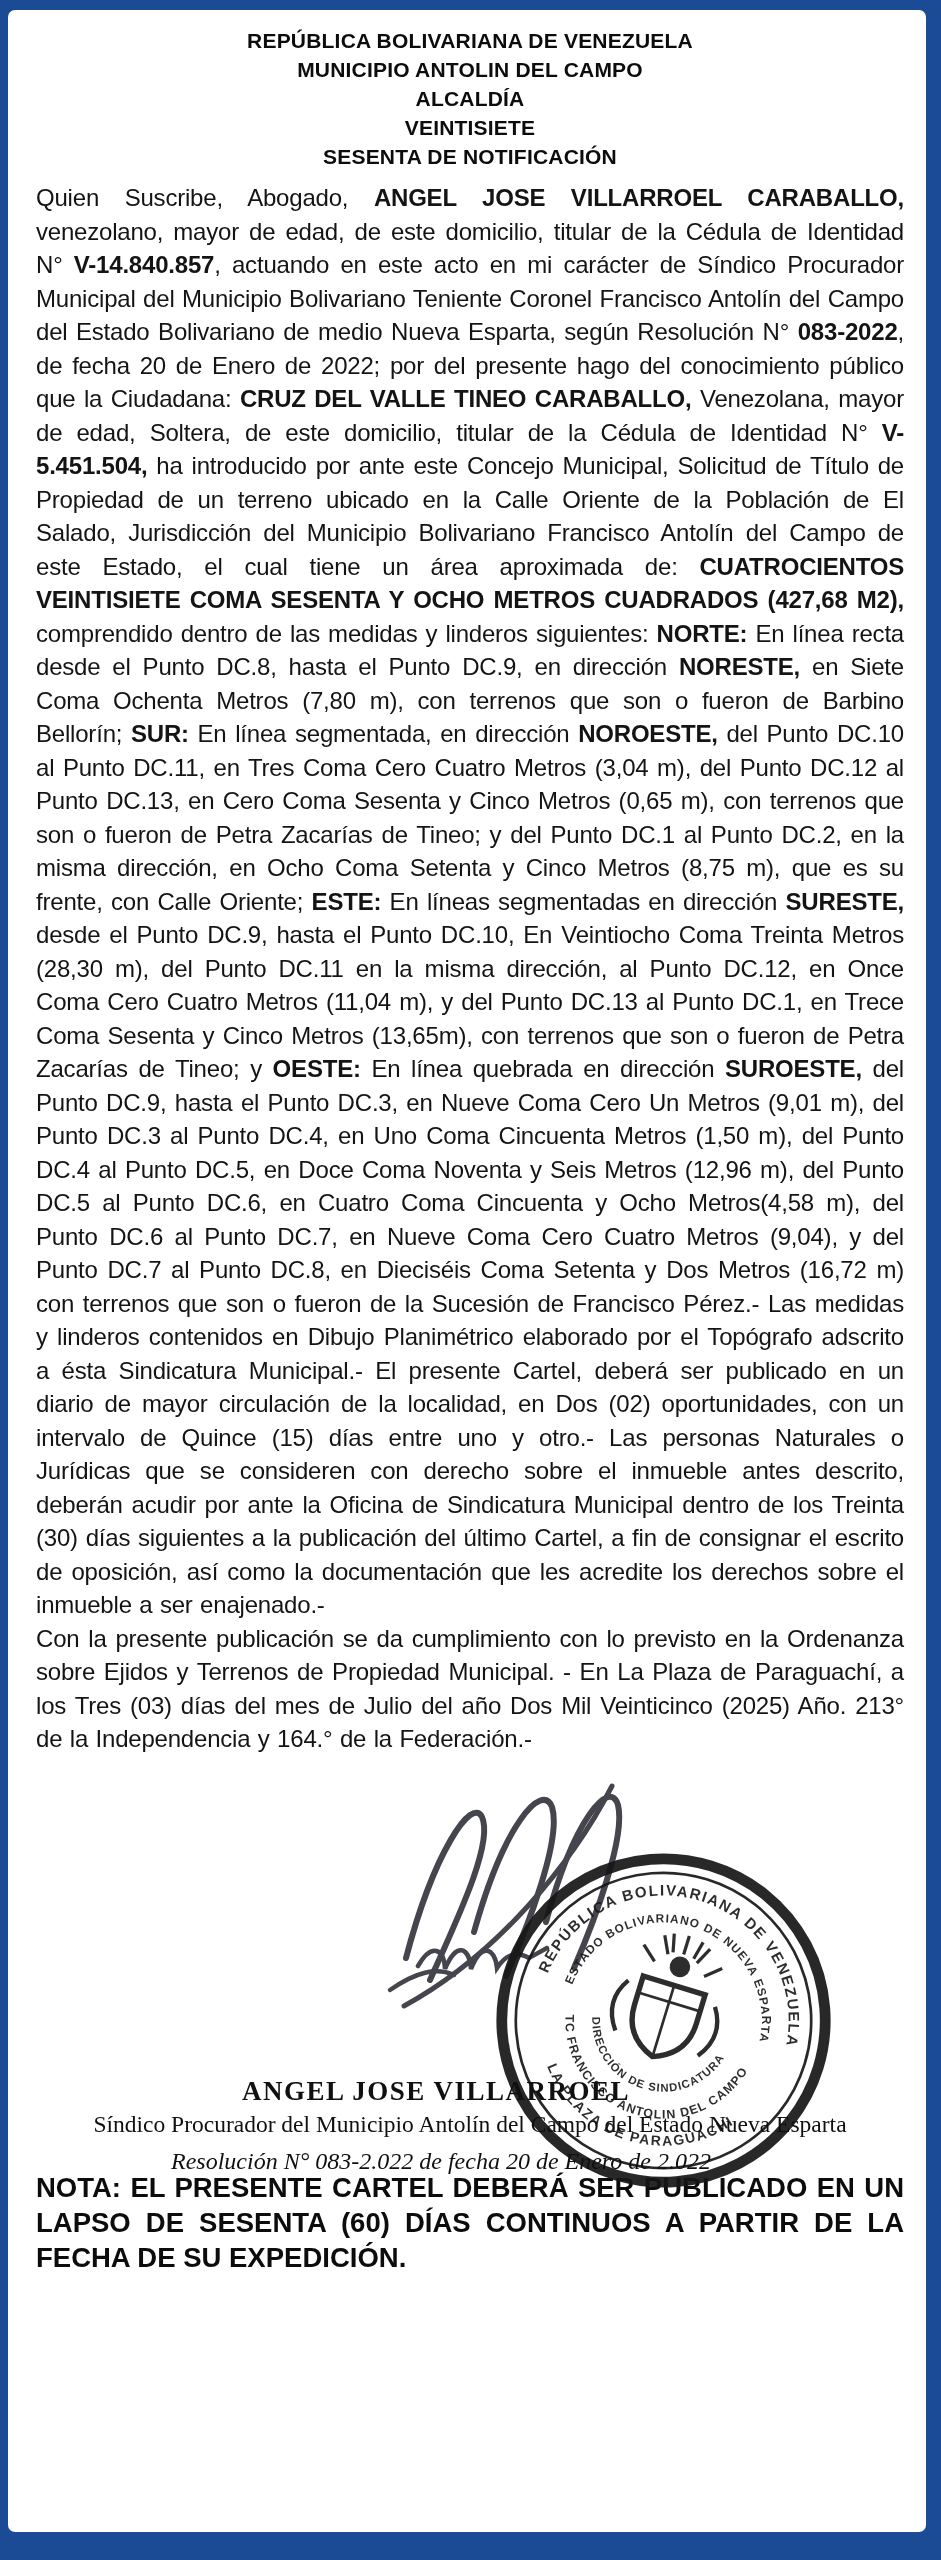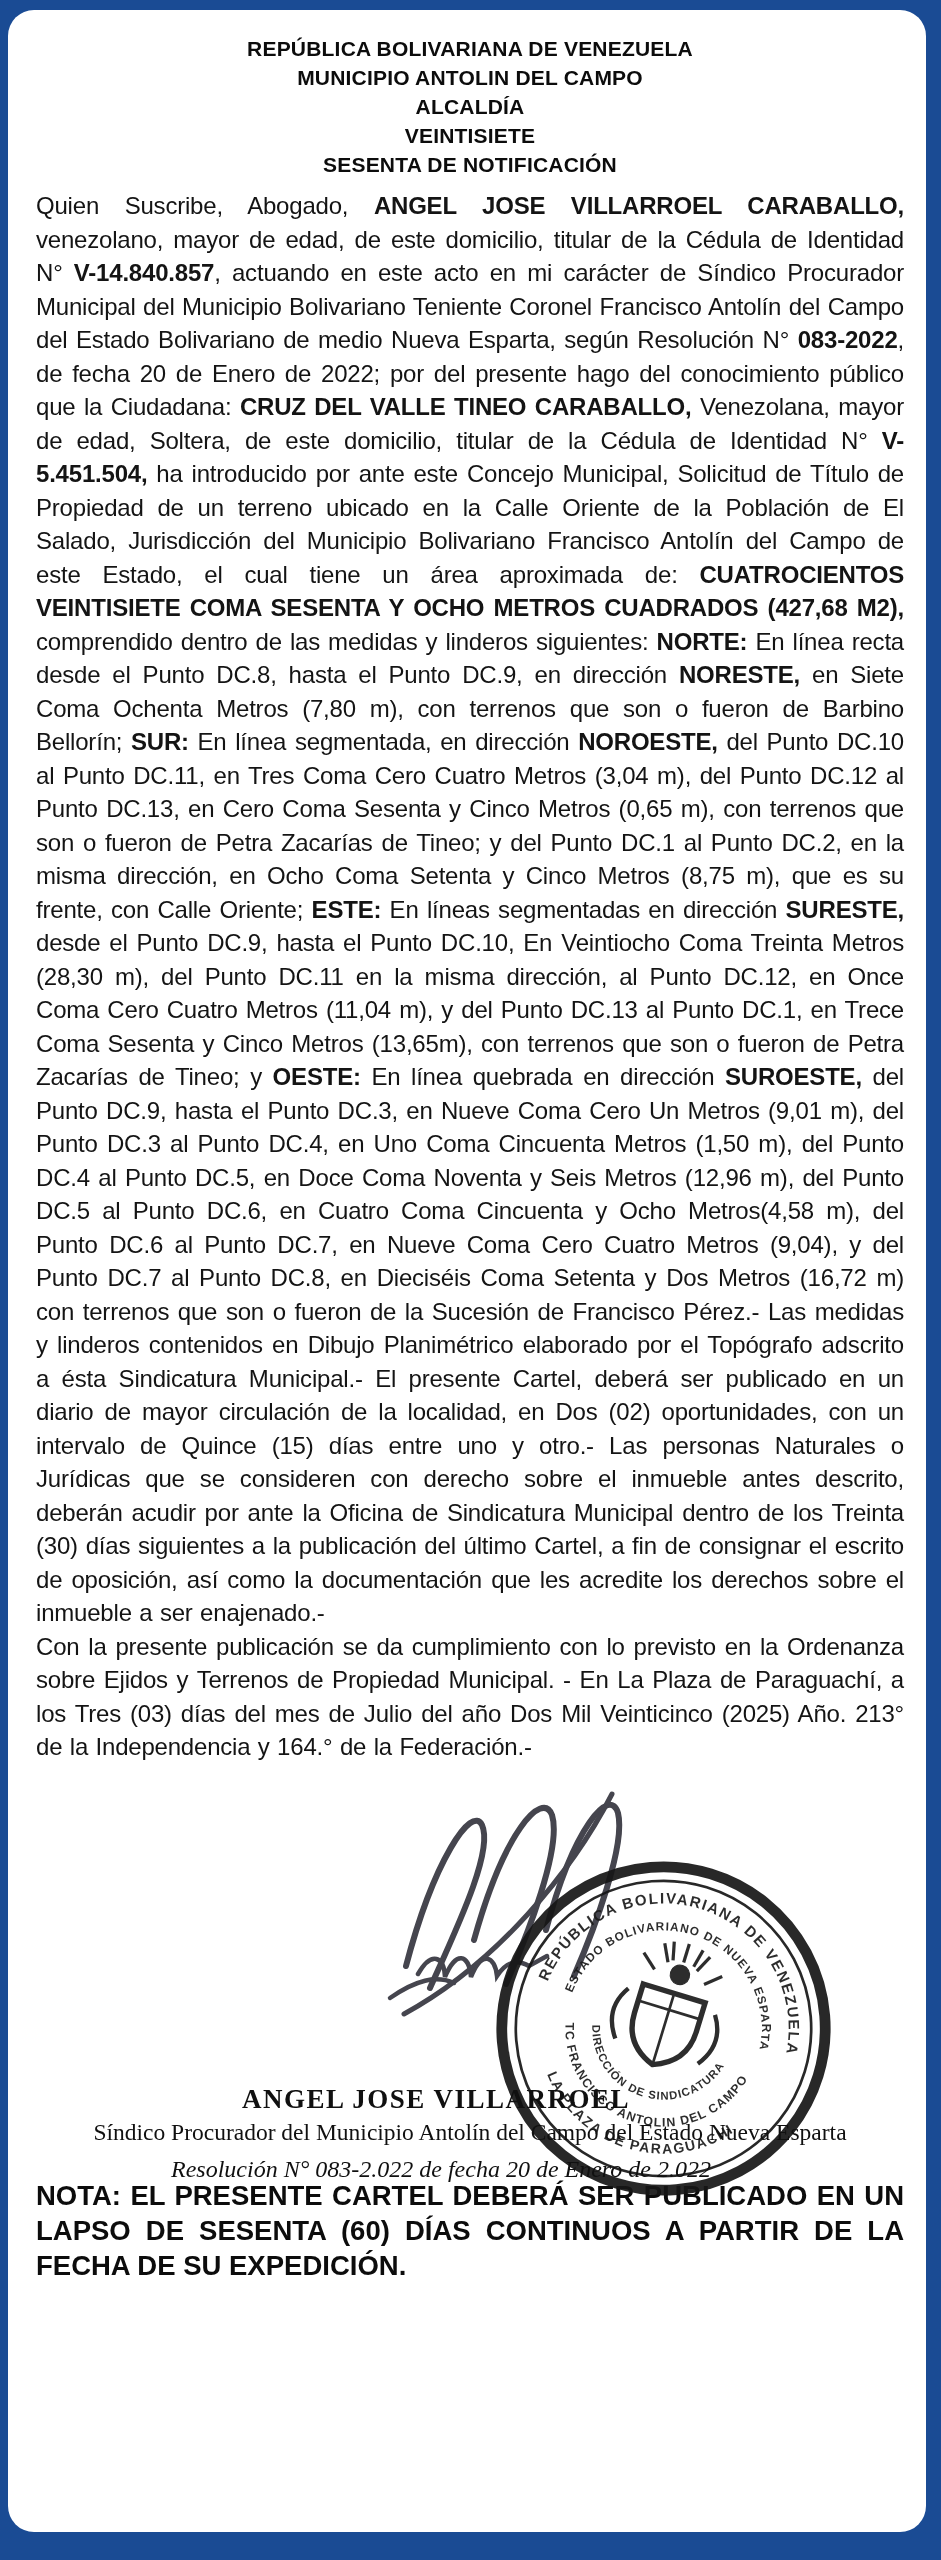--- a/index.html
+++ b/index.html
@@ -6,23 +6,23 @@
   .page{
     position:relative;
     width:941px;height:2560px;
     background:#1a4b94;
     overflow:hidden;
     font-family:"Liberation Sans","DejaVu Sans",sans-serif;
   }
   .sheet{
     position:absolute;left:8px;right:15px;top:10px;bottom:28px;
     background:#ffffff;
-    border-radius:26px;
+    border-radius:7px;
     overflow:hidden;
-    padding:20px 22px 20px 28px;
+    padding:12px 22px 20px 28px;
     box-sizing:border-box;
     color:#111;
   }
   .header{ text-align:center; padding-top:4px; }
   .header .hline{
     font-weight:bold;
     font-size:21px;
     line-height:29px;
     letter-spacing:.2px;
     color:#0c0c0c;

